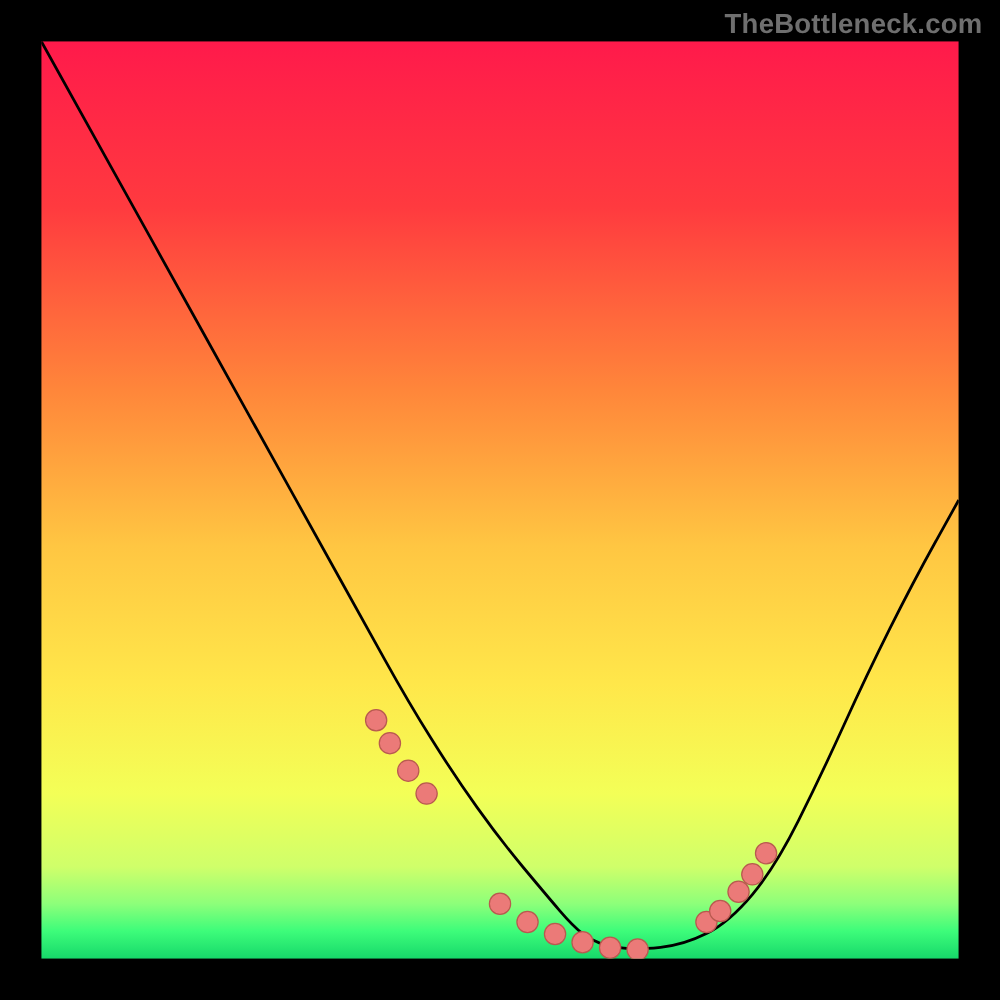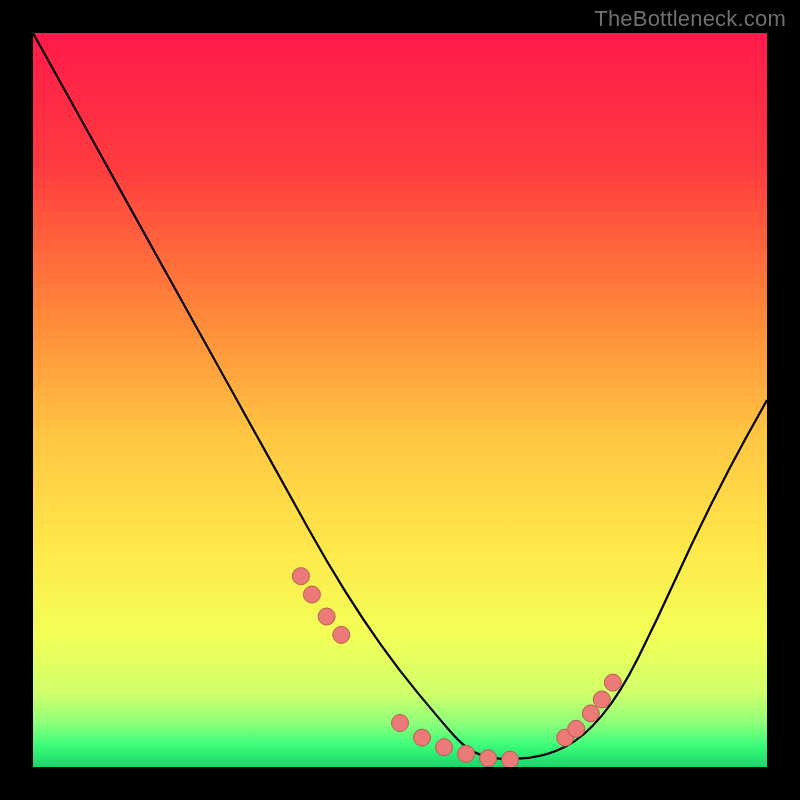--- a/index.html
+++ b/index.html
@@ -18,21 +18,21 @@
     width: 800px;
     height: 800px;
     background: #000;
   }
   .watermark {
     position: absolute;
     top: 6px;
     right: 14px;
     color: #6f6f6f;
     font-size: 22px;
-    font-weight: 400;
+    font-weight: 700;
     letter-spacing: 0.2px;
     user-select: none;
   }
   .plot {
     position: absolute;
     left: 33px;
     top: 33px;
     width: 734px;
     height: 734px;
   }

